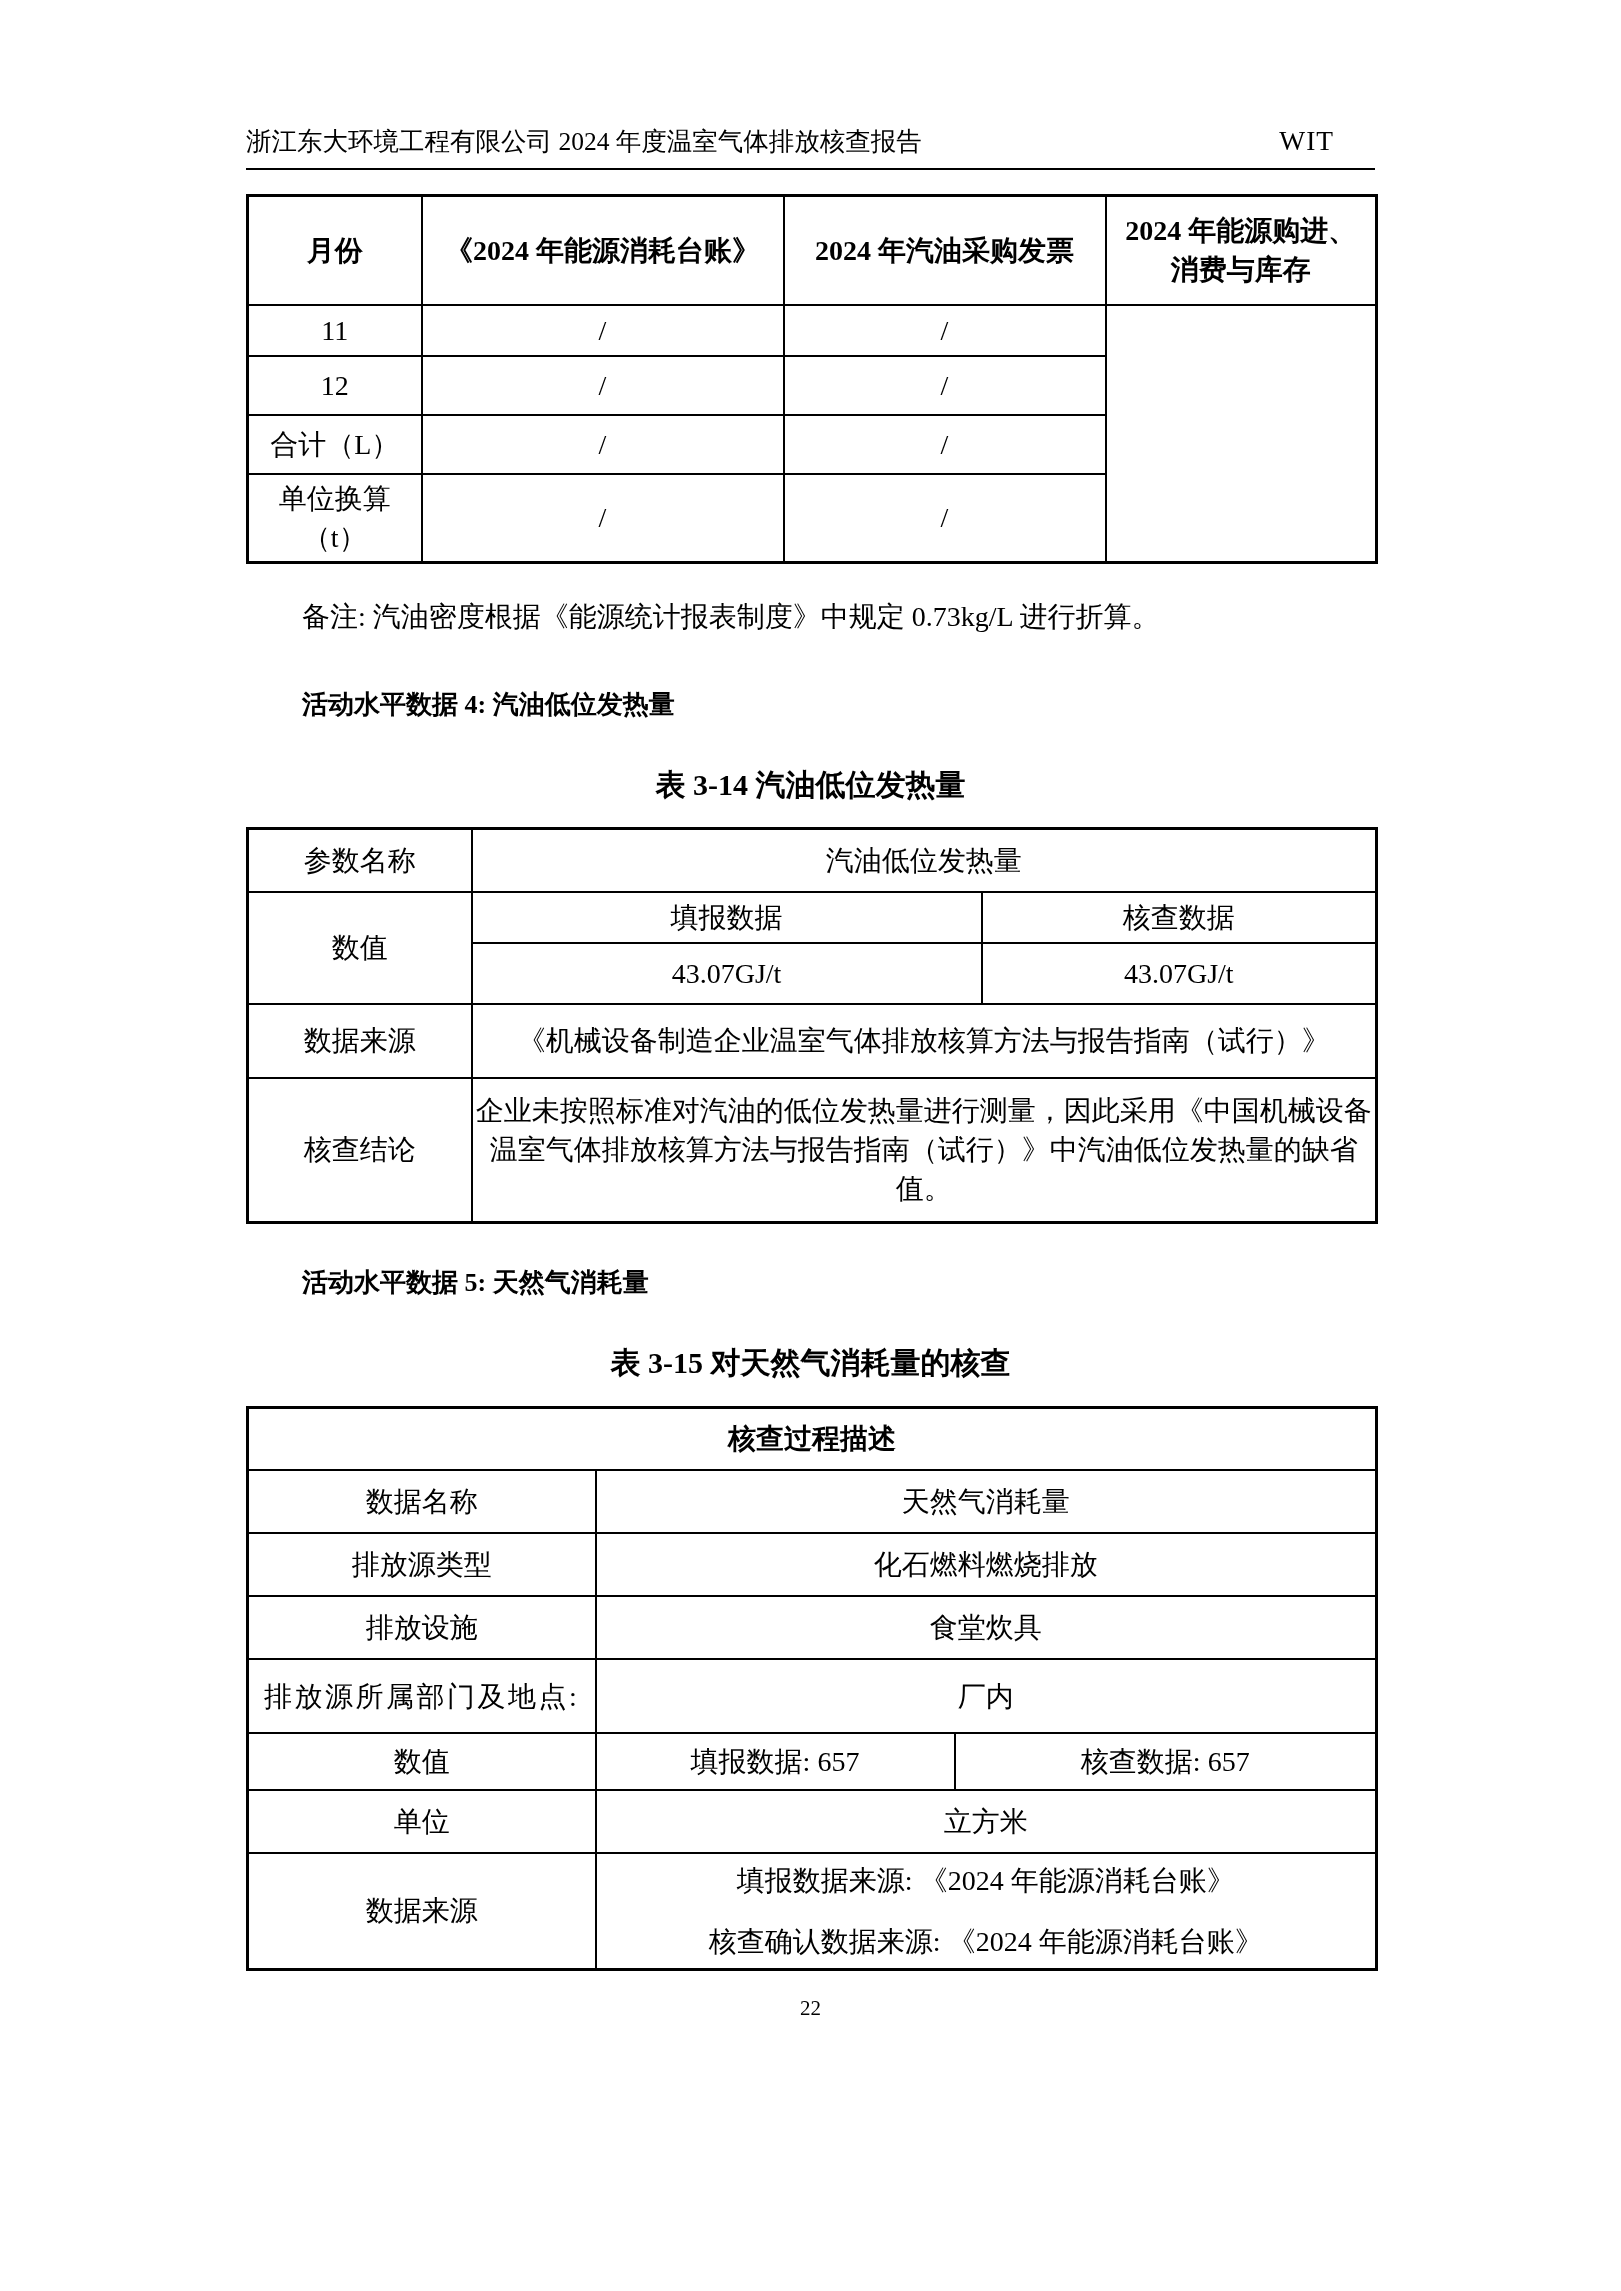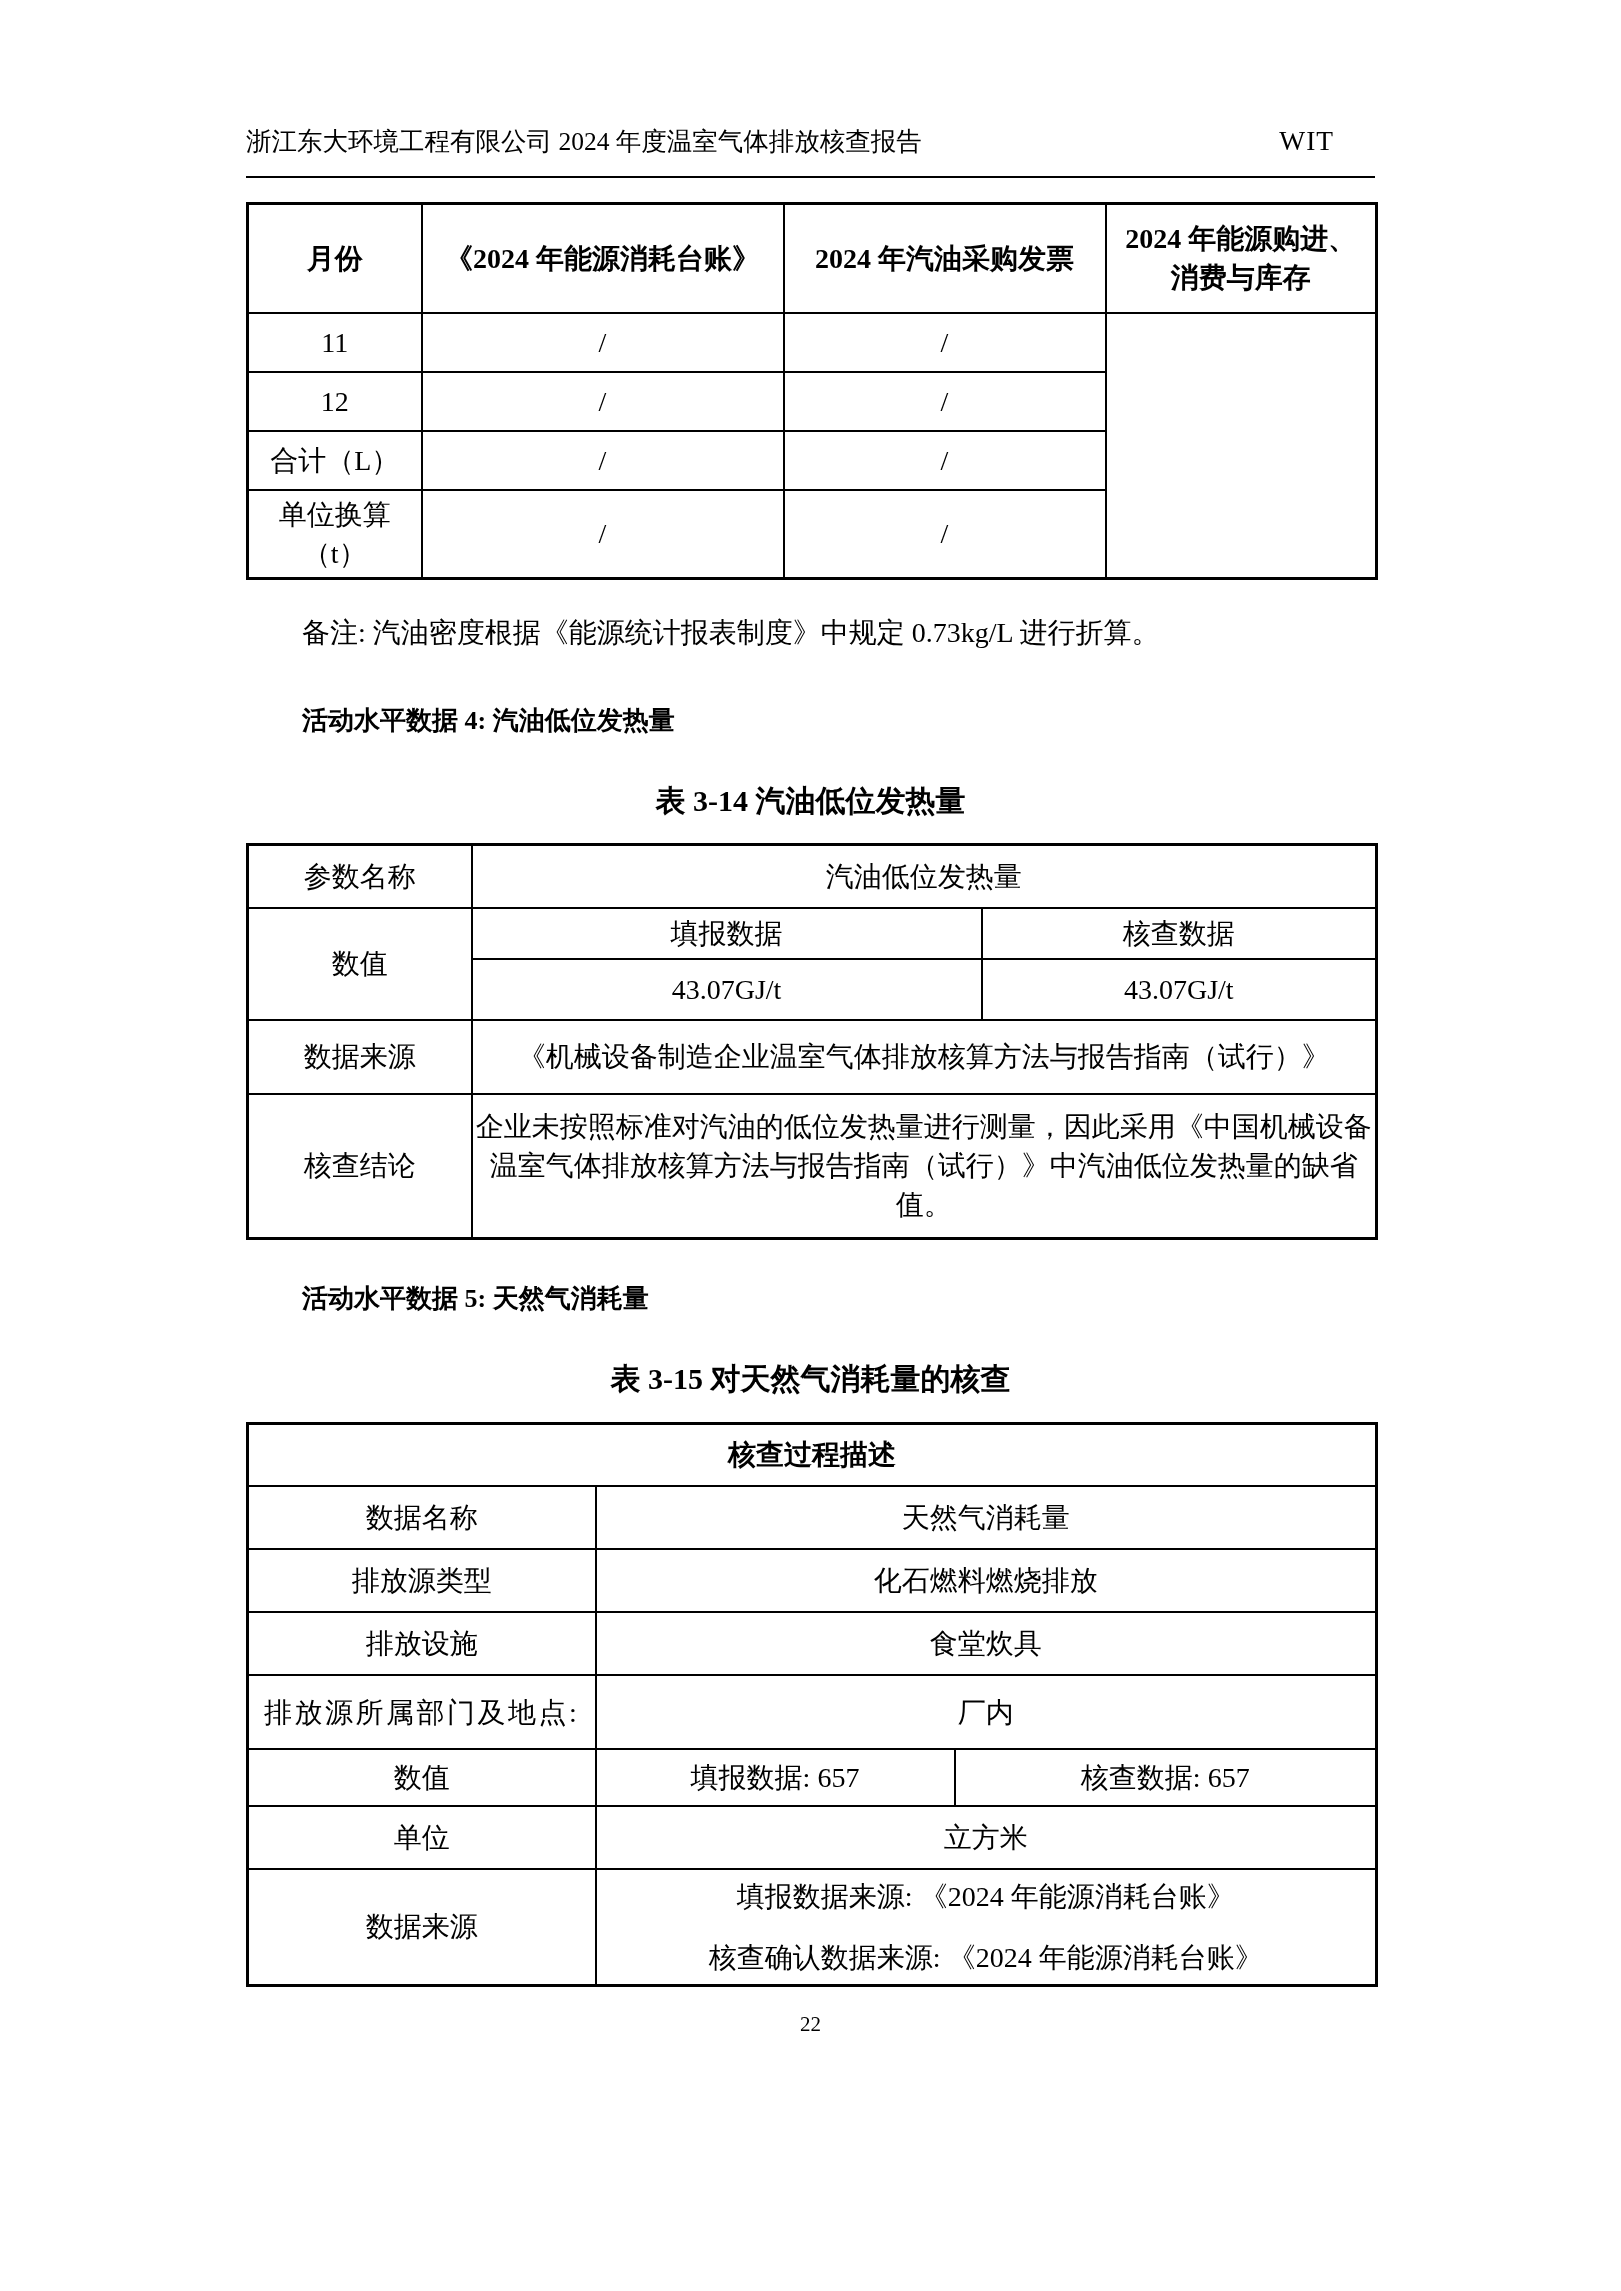--- a/index.html
+++ b/index.html
@@ -5,21 +5,21 @@
   html,body{margin:0;padding:0;background:#ffffff;}
   body{
     width:1621px;height:2292px;overflow:hidden;color:#000;
     font-family:"Liberation Serif","DejaVu Serif",serif;
   }
   .page{width:1621px;height:2292px;position:relative;}
   .content{width:1129px;margin:0 auto;padding-top:125px;}
 
   .page-header{
     display:flex;justify-content:space-between;align-items:baseline;
-    border-bottom:2px solid #000;padding-bottom:18px;
+    border-bottom:2px solid #000;padding-bottom:10px;
     font-size:25.5px;line-height:33px;
   }
   .page-header .wit{margin-right:41px;font-size:27.4px;letter-spacing:1px;}
 
   table.t{border-collapse:collapse;border:3.9px solid #000;width:1129px;table-layout:fixed;margin-top:23.5px;}
   table.t td{
     border:2px solid #000;border-top-width:2.9px;border-bottom-width:2.9px;
     vertical-align:middle;text-align:center;
     font-size:28px;line-height:39px;padding:0;
   }
@@ -62,21 +62,21 @@
       <tbody>
           <tr style="height:110px">
         <td class="bold">月份</td>
         <td class="bold">《2024 年能源消耗台账》</td>
         <td class="bold">2024 年汽油采购发票</td>
         <td class="bold two-line">
           <div>2024 年能源购进、</div>
           <div>消费与库存</div>
         </td>
       </tr>
-      <tr style="height:59px">
+      <tr style="height:51px">
         <td>11</td>
         <td>/</td>
         <td>/</td>
         <td rowspan="4"></td>
       </tr>
       <tr style="height:59px">
         <td>12</td>
         <td>/</td>
         <td>/</td>
       </tr>

